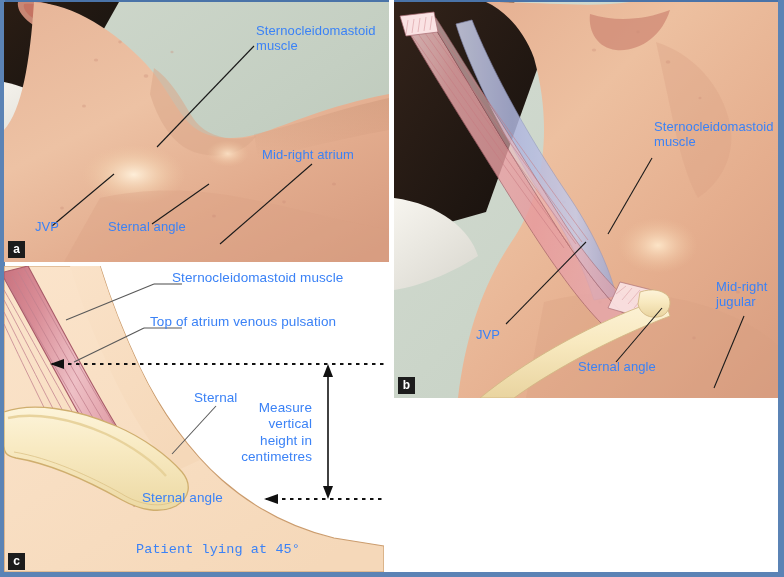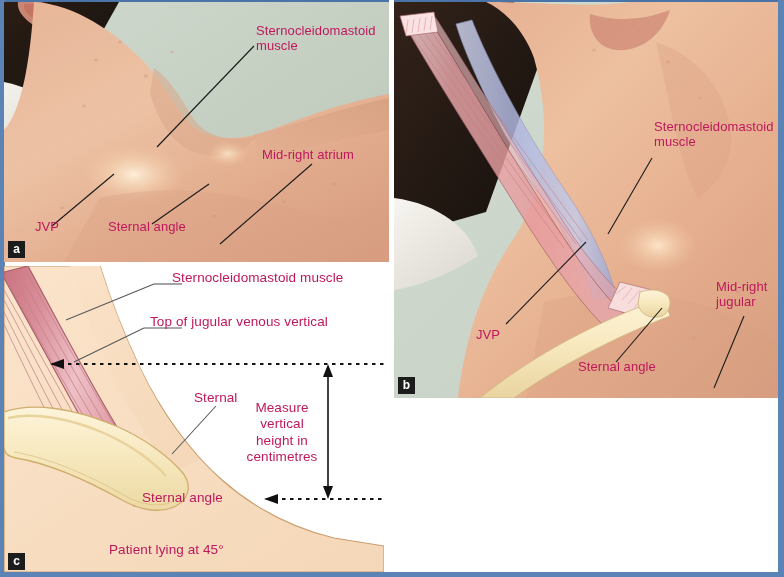--- a/index.html
+++ b/index.html
@@ -57,21 +57,21 @@
     text-align: center;
     font-family: "Liberation Sans", sans-serif;
     z-index: 40;
   }
 
   
   .lbl {
     position: absolute;
     font-family: "Liberation Sans", sans-serif;
     font-size: 13px;
-    color: #be185d;
+    color: #3b82f6;
     line-height: 1.12;
     white-space: pre-line;
     z-index: 30;
     letter-spacing: .1px;
   }
   .lbl-c { font-size: 13.5px; }
 
   svg.overlay {
     position: absolute;
     left: 0; top: 0;
@@ -351,28 +351,28 @@
       <g stroke="#595959" stroke-width="1.1" fill="none">
         <line x1="62" y1="54" x2="150" y2="18"></line>
         <line x1="150" y1="18" x2="178" y2="18"></line>
         <line x1="70" y1="96" x2="140" y2="62"></line>
         <line x1="140" y1="62" x2="178" y2="62"></line>
       </g>
       <line x1="168" y1="188" x2="212" y2="140" stroke="#595959" stroke-width="1.1"></line>
     </svg>
 
     <div class="lbl lbl-c" style="left:168px; top:4px;">Sternocleidomastoid muscle</div>
-    <div class="lbl lbl-c" style="left:146px; top:48px;">Top of jugular venous vertical</div>
+    <div class="lbl lbl-c" style="left:146px; top:48px;">Top of atrium venous pulsation</div>
     <div class="lbl lbl-c" style="left:190px; top:124px;">Sternal</div>
-    <div class="lbl lbl-c" style="left:240px; top:134px; width:76px; text-align:center; line-height:1.22;">Measure
+    <div class="lbl lbl-c" style="left:232px; top:134px; width:76px; text-align:right; line-height:1.22;">Measure
 vertical
 height in
 centimetres</div>
     <div class="lbl lbl-c" style="left:138px; top:224px;">Sternal angle</div>
-    <div class="lbl lbl-c" style="left:105px; top:276px;">Patient lying at 45°</div>
+    <div class="lbl lbl-c" style="left:132px; top:276px;font-family:Liberation Mono, monospace;">Patient lying at 45°</div>
 
     <div class="panel-letter" style="left:4px; bottom:2px;">c</div>
   </div>
 
   <div class="edge edge-top-a"></div>
   <div class="edge edge-top-b"></div>
   <div class="edge edge-left"></div>
   <div class="edge edge-right"></div>
   <div class="edge edge-bottom"></div>
 

